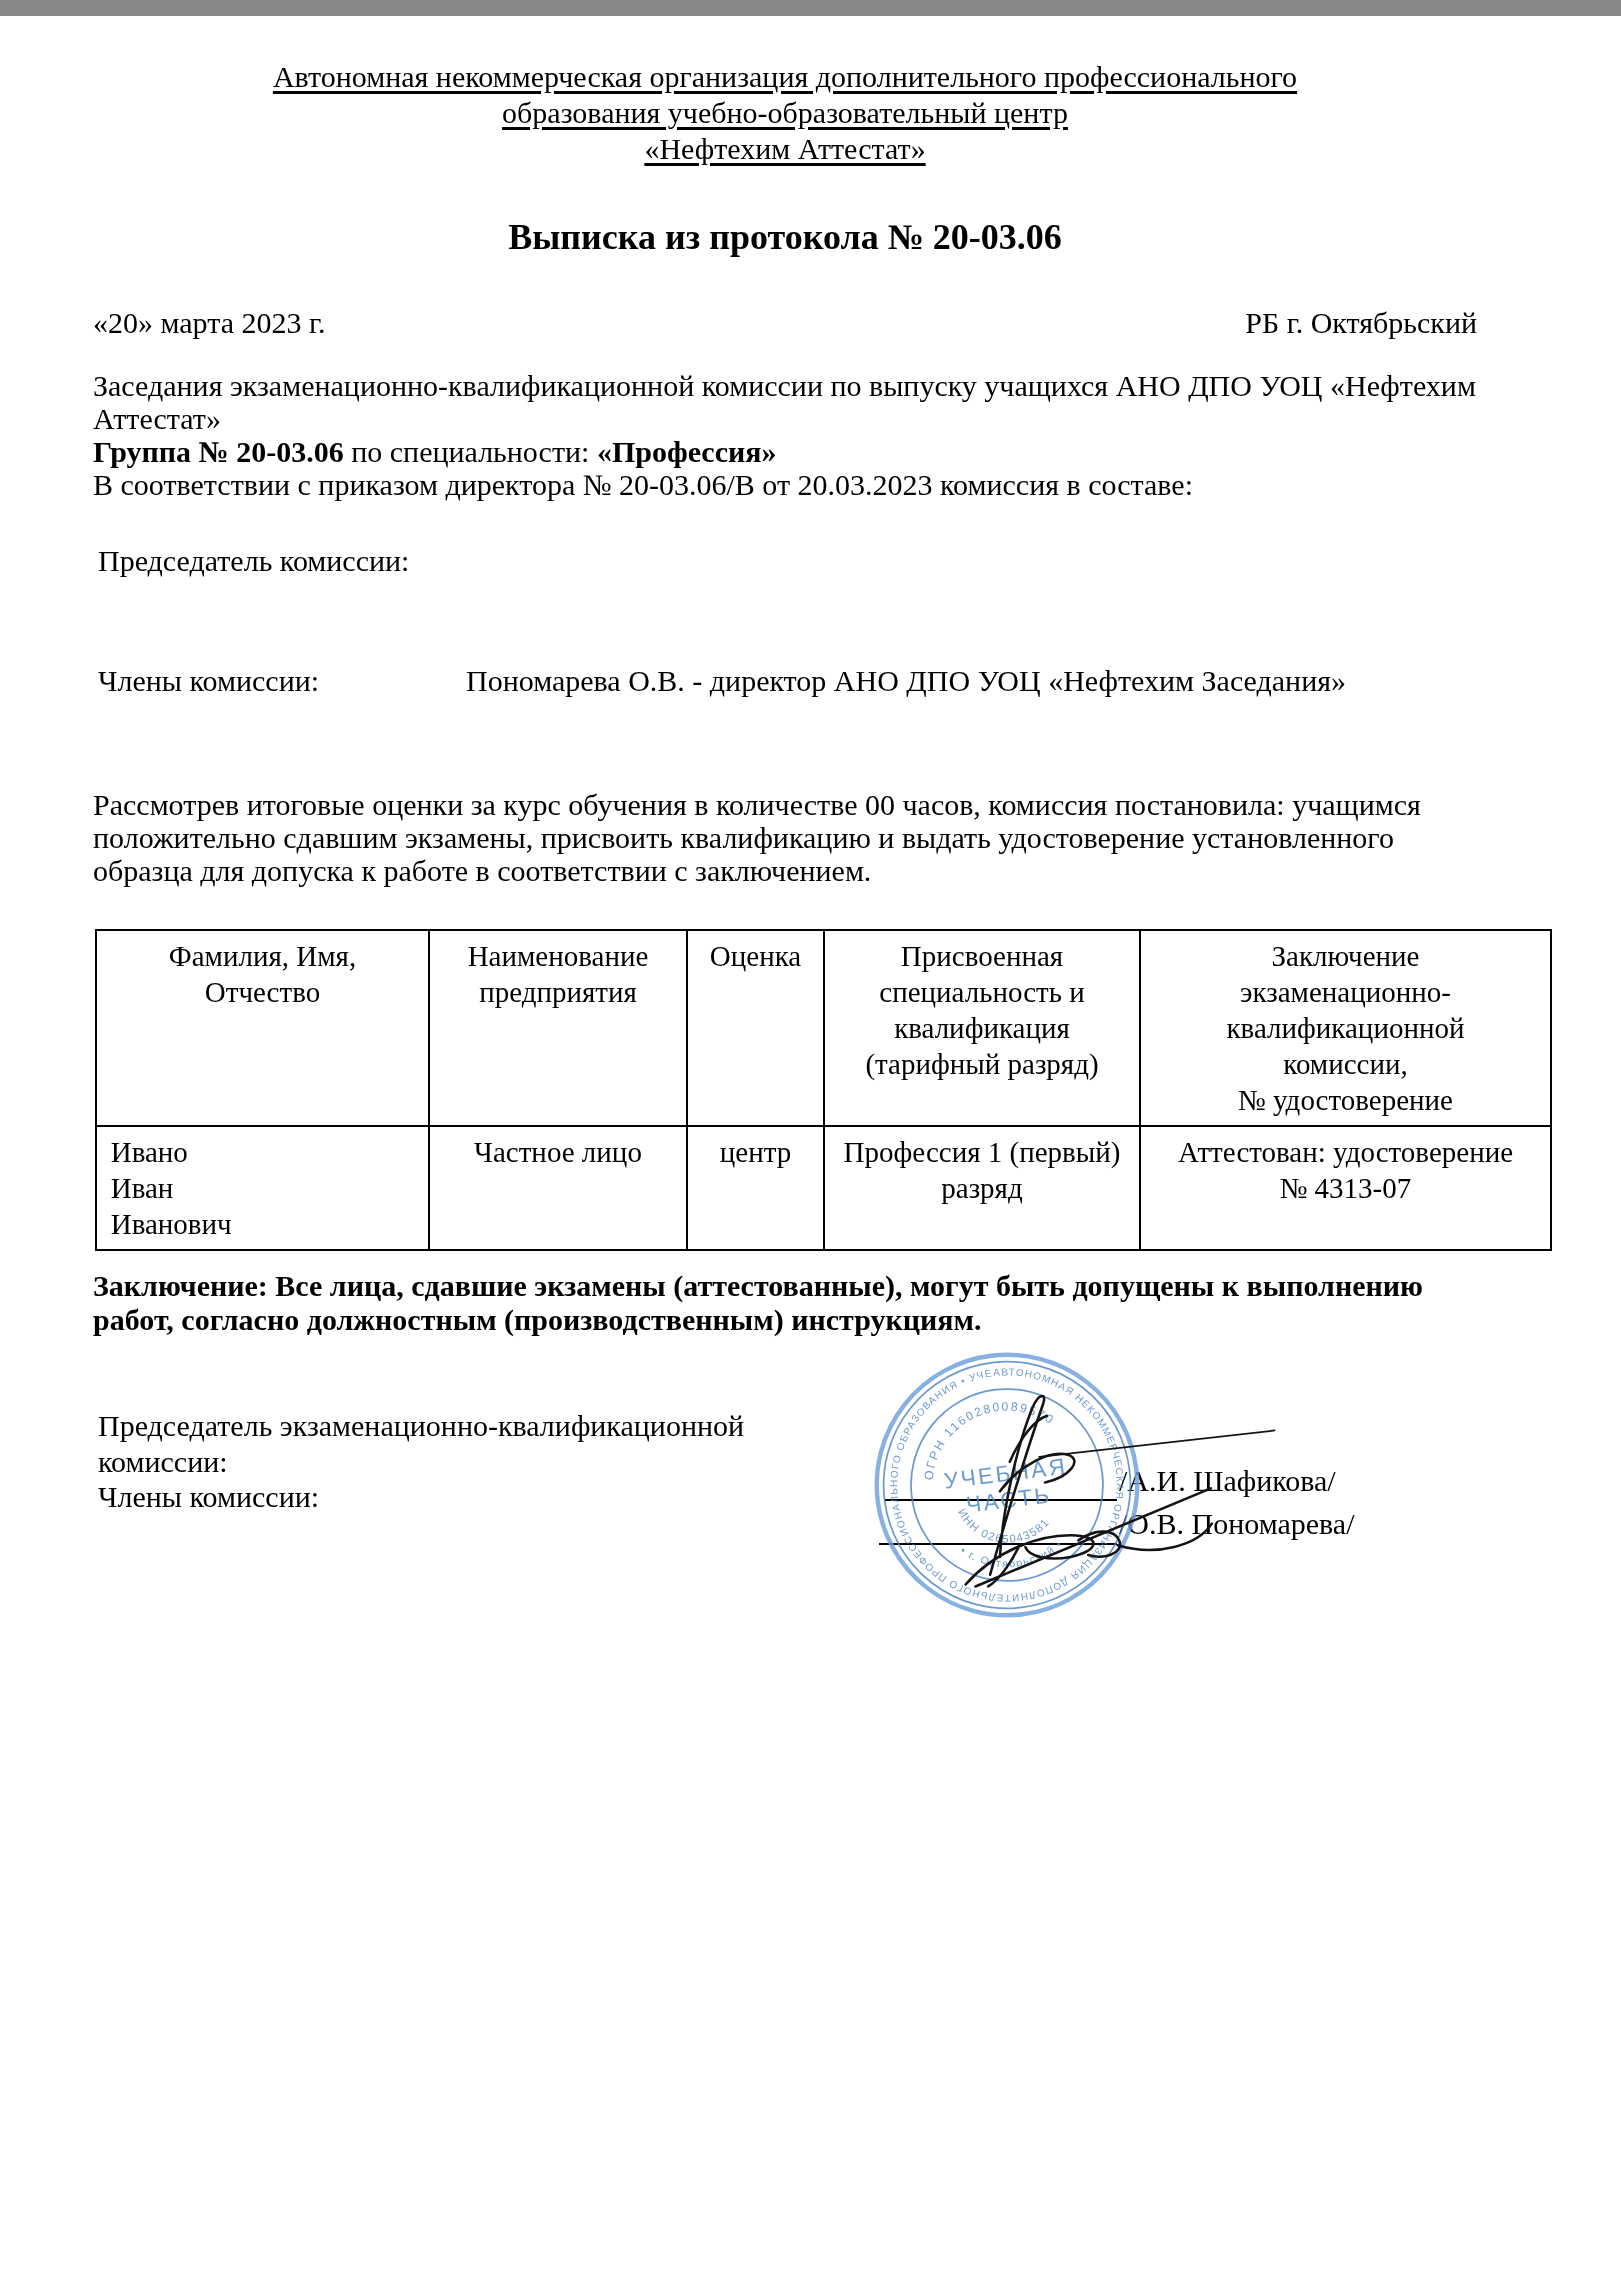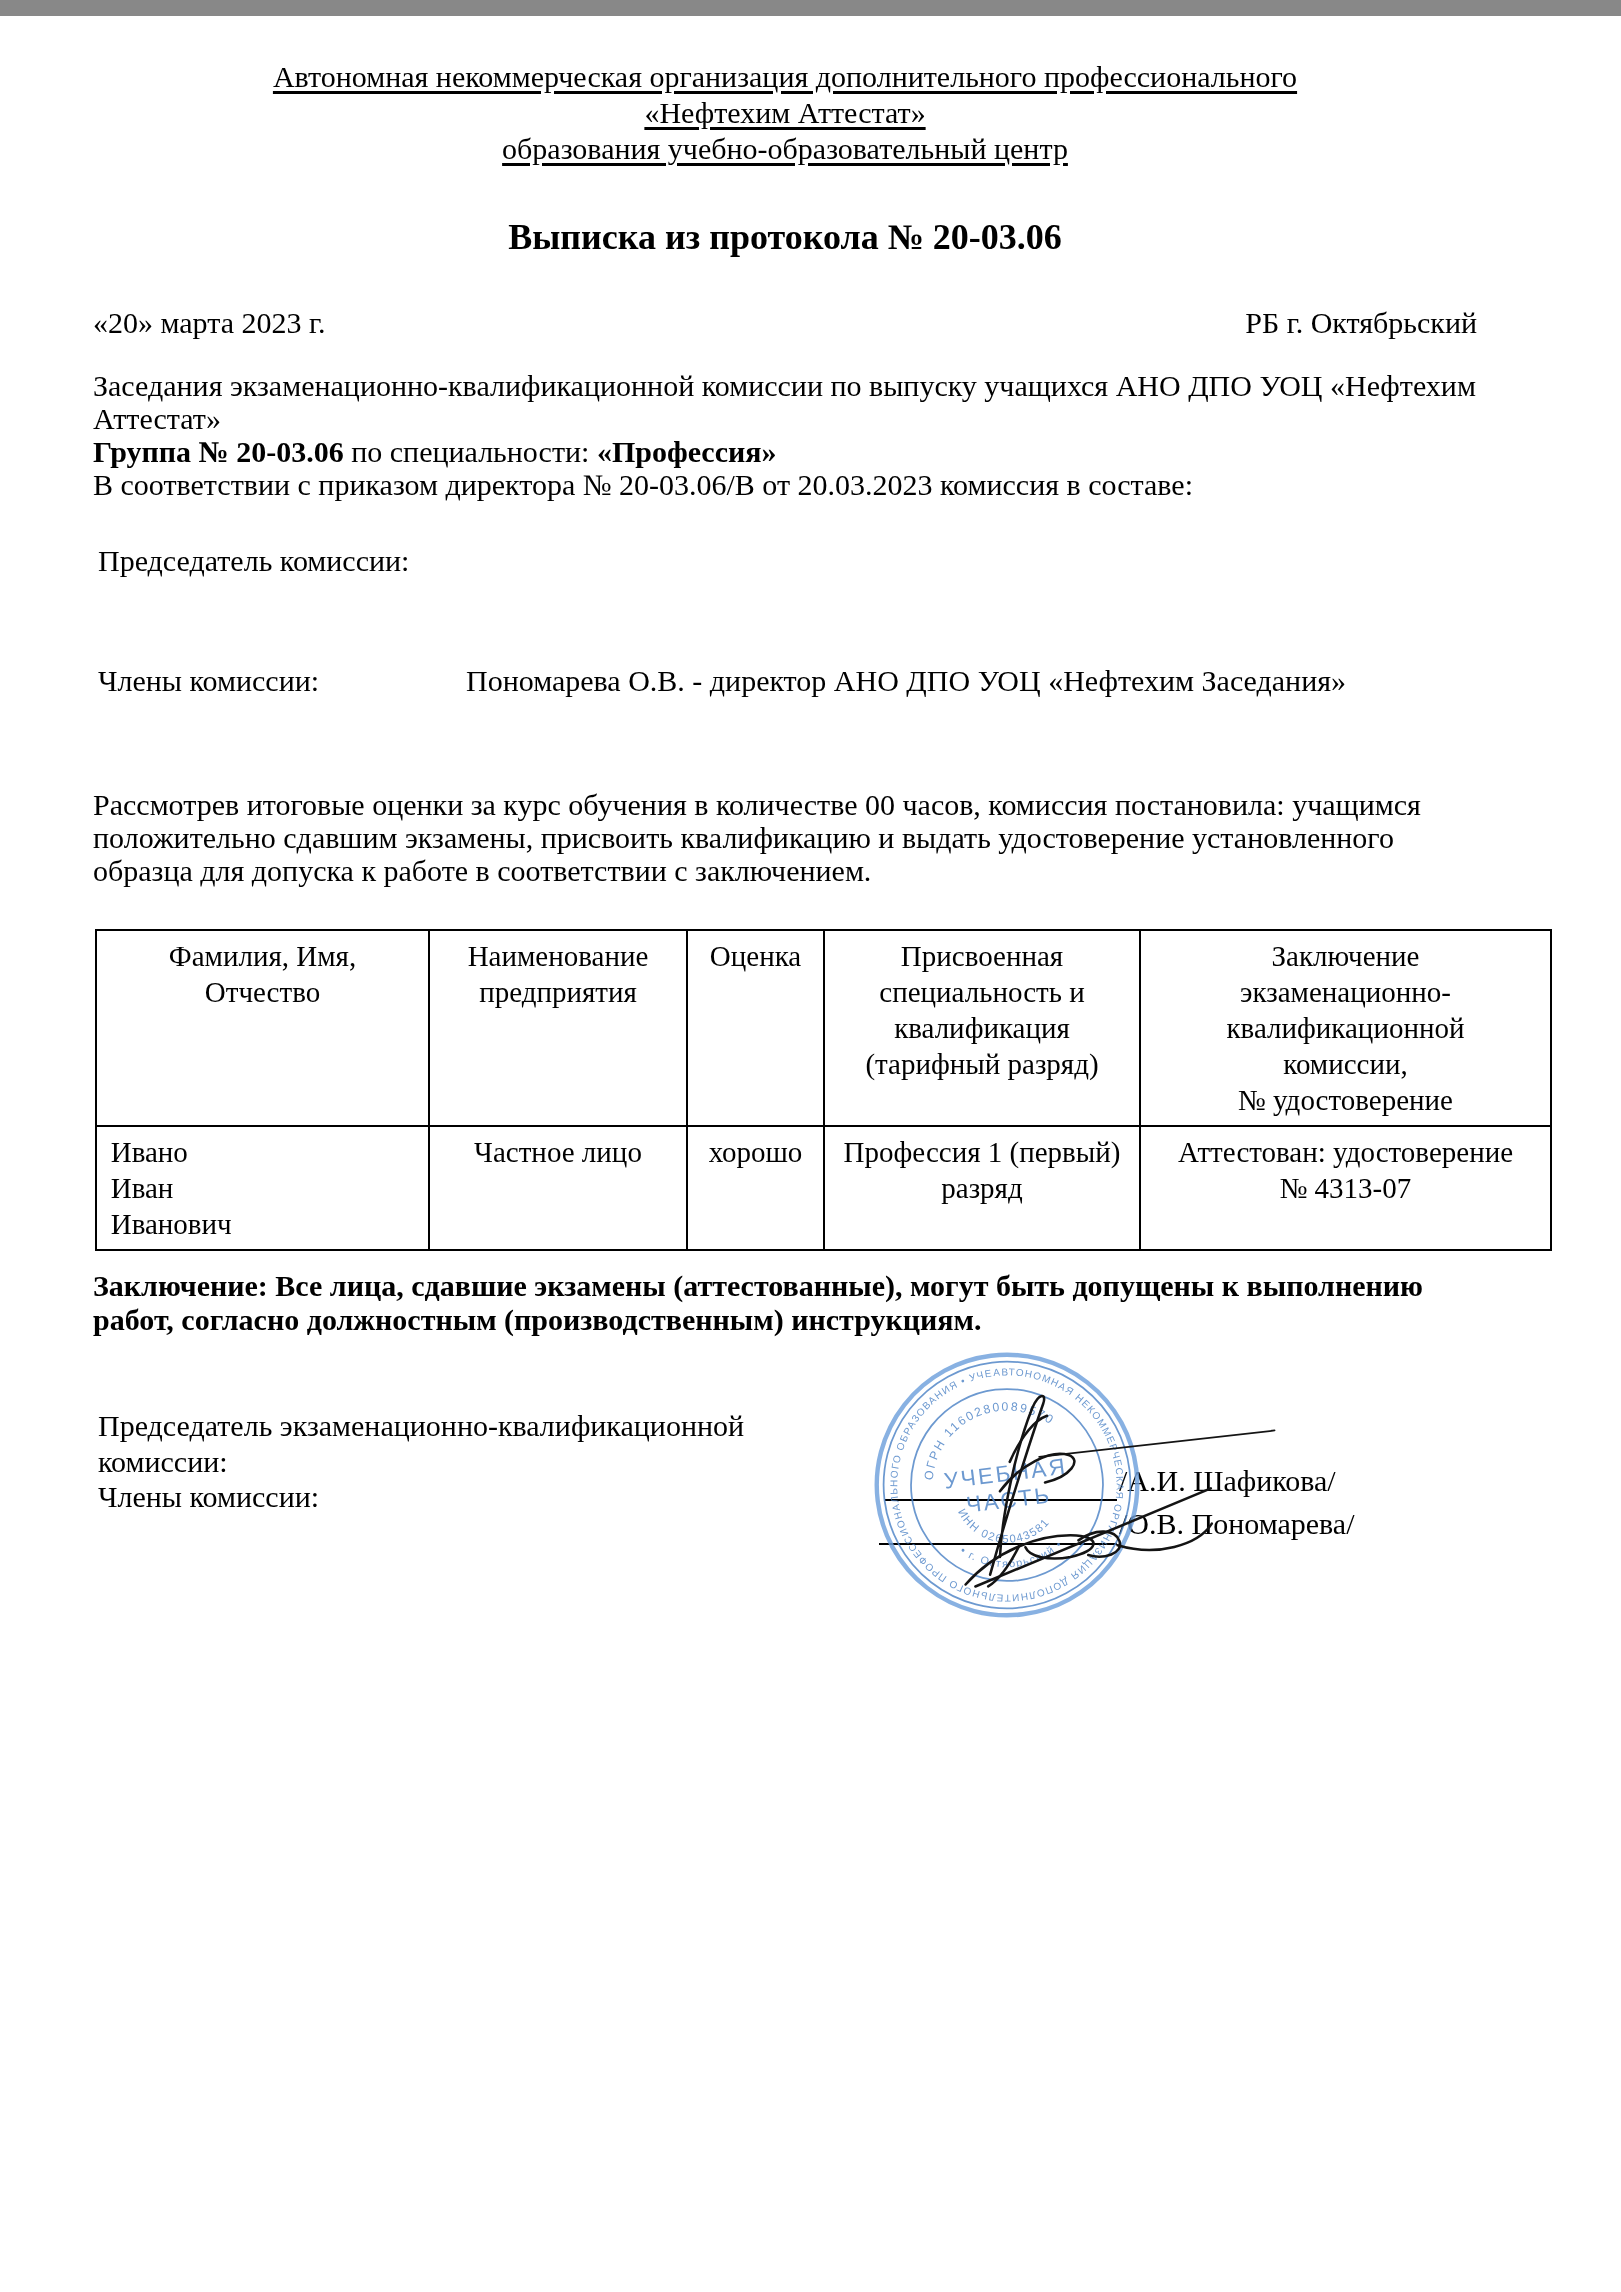--- a/index.html
+++ b/index.html
@@ -52,22 +52,22 @@
   .stamp-svg { position:absolute; left:865px; top:1327px; }
   .scribble-svg { position:absolute; left:843px; top:1333px; }
 </style>
 </head>
 <body>
 
 <div class="page">
 
   <div class="abs org-header">
     <div>Автономная некоммерческая организация дополнительного профессионального</div>
+    <div>образования учебно-образовательный центр</div>
     <div>«Нефтехим Аттестат»</div>
-    <div>образования учебно-образовательный центр</div>
   </div>
 
   <h1 class="abs doc-title">Выписка из протокола № 20-03.06</h1>
 
   <div class="abs date-row">
     <span>«20» марта 2023 г.</span>
     <span>РБ г. Октябрьский</span>
   </div>
 
   <div class="abs intro">
@@ -109,21 +109,21 @@
 экзаменационно-
 квалификационной
 комиссии,
 № удостоверение</td>
     </tr>
     <tr class="body">
       <td class="name-cell">Ивано
 Иван
 Иванович</td>
       <td>Частное лицо</td>
-      <td>хорошо</td>
+      <td>центр</td>
       <td>Профессия 1 (первый)
 разряд</td>
       <td>Аттестован: удостоверение
 № 4313-07</td>
     </tr>
   </tbody>
     </table>
 
   <div class="abs sig-label-1">Председатель экзаменационно-квалификационной комиссии:</div>
 

